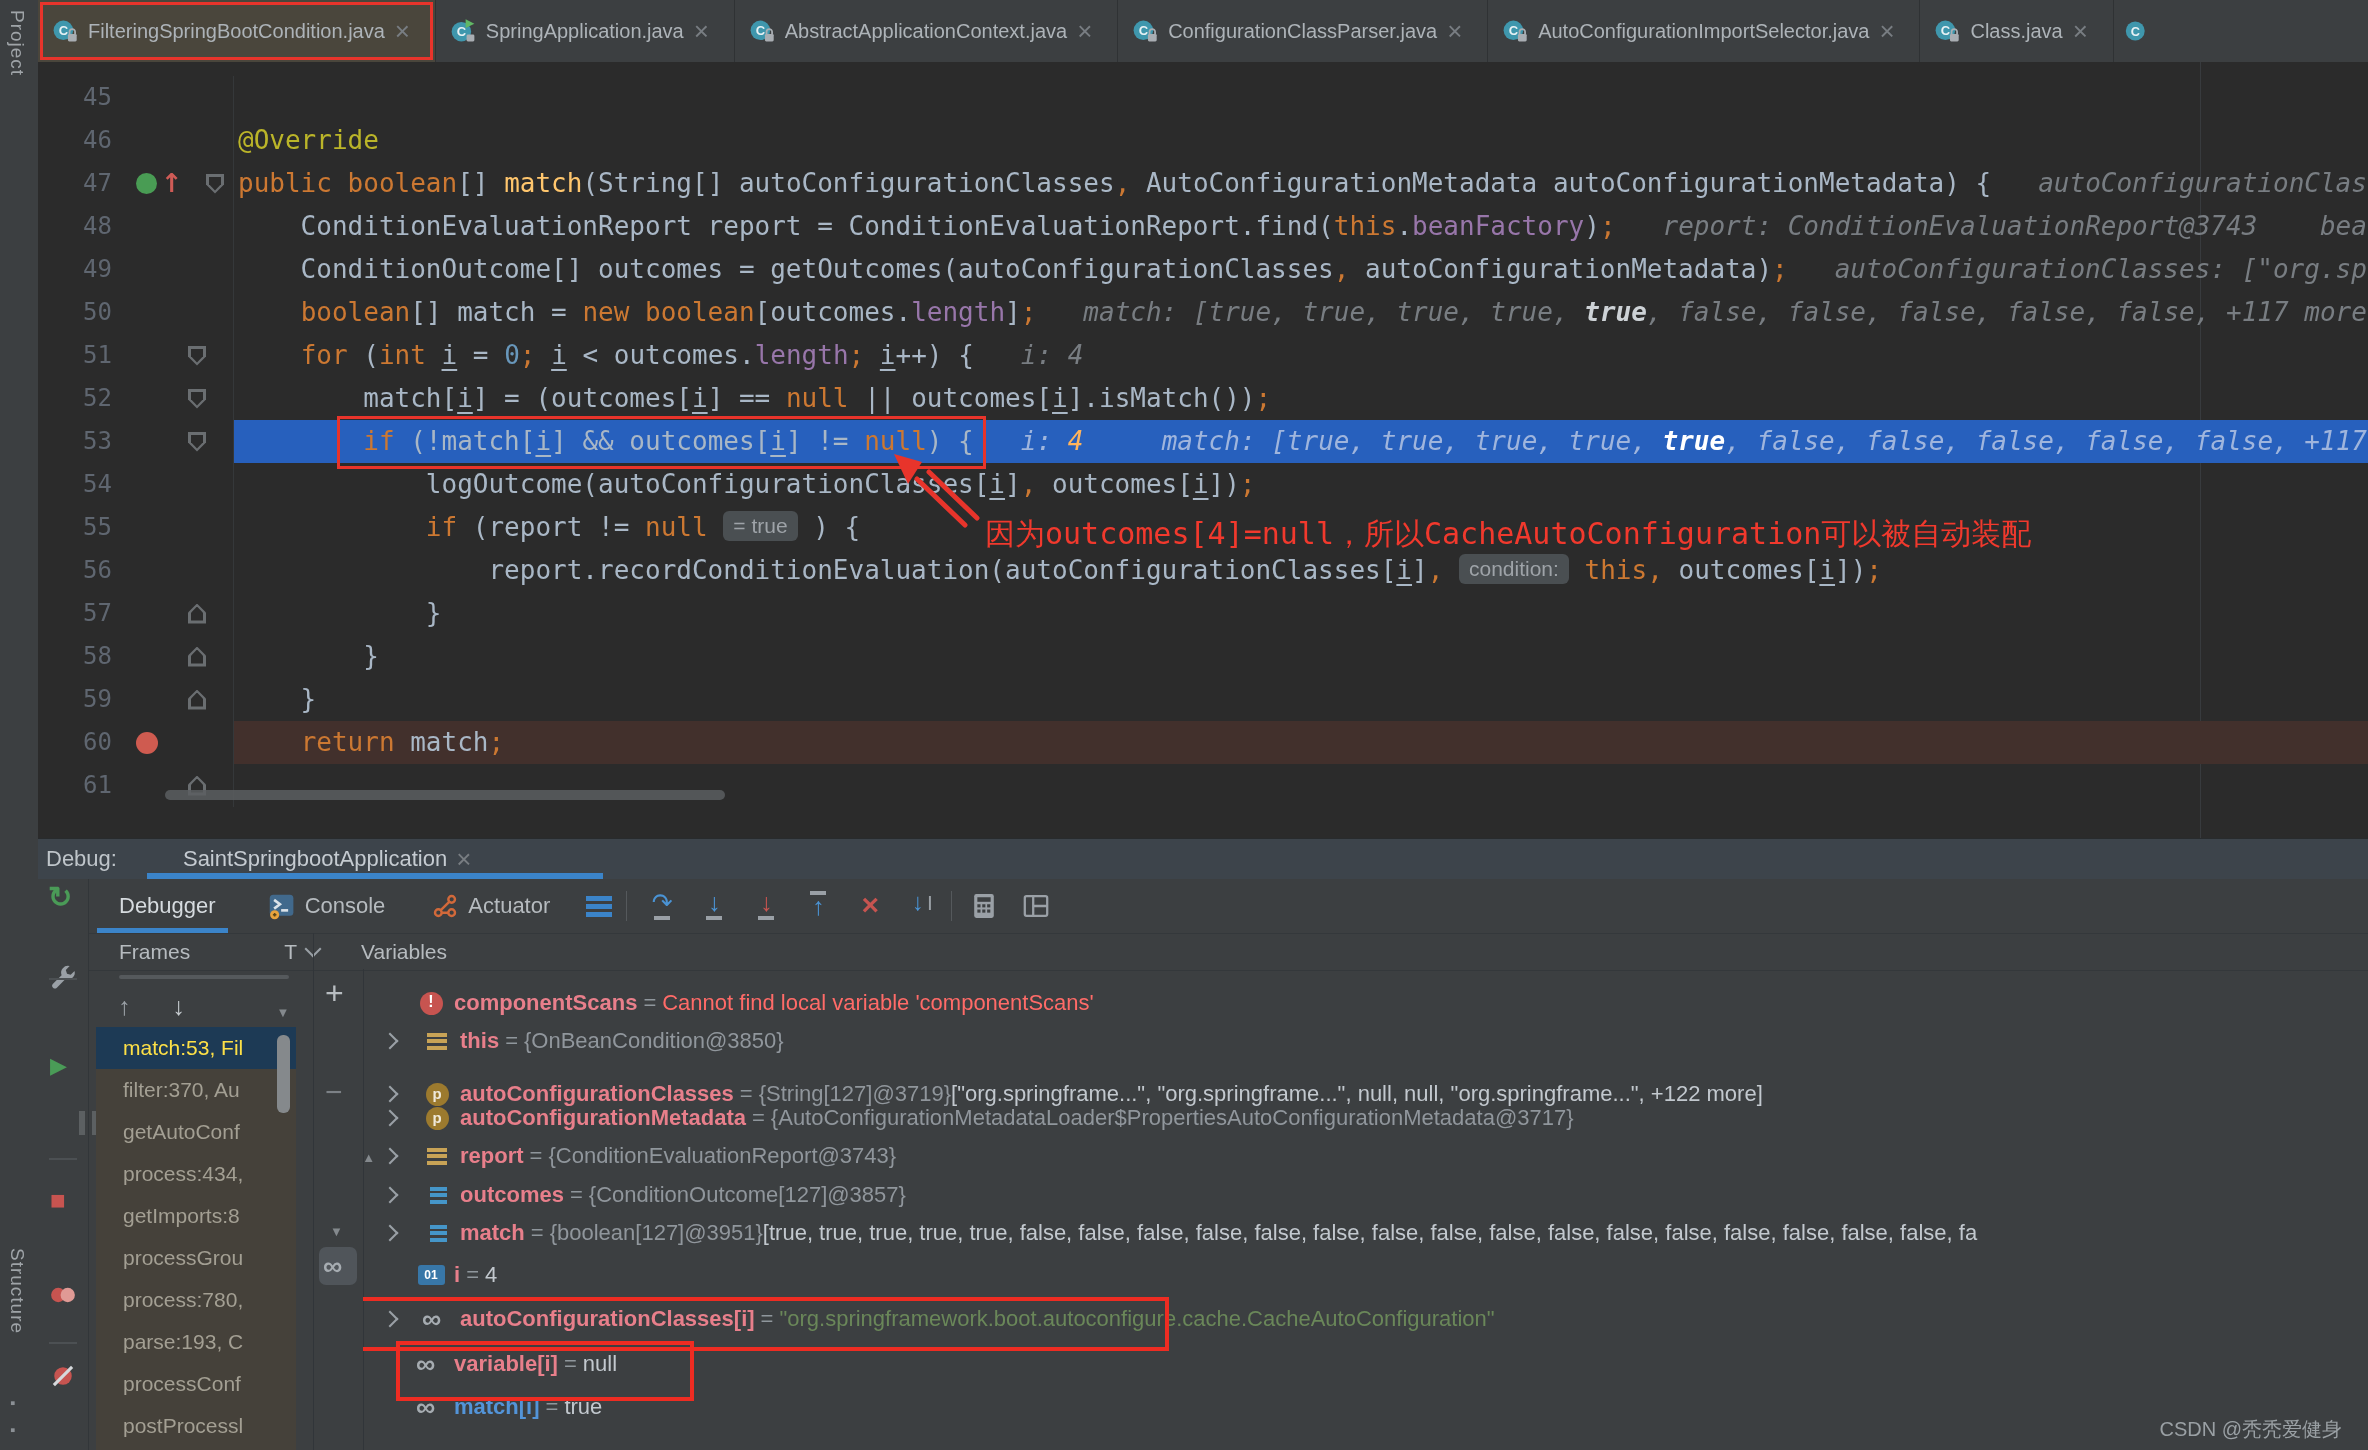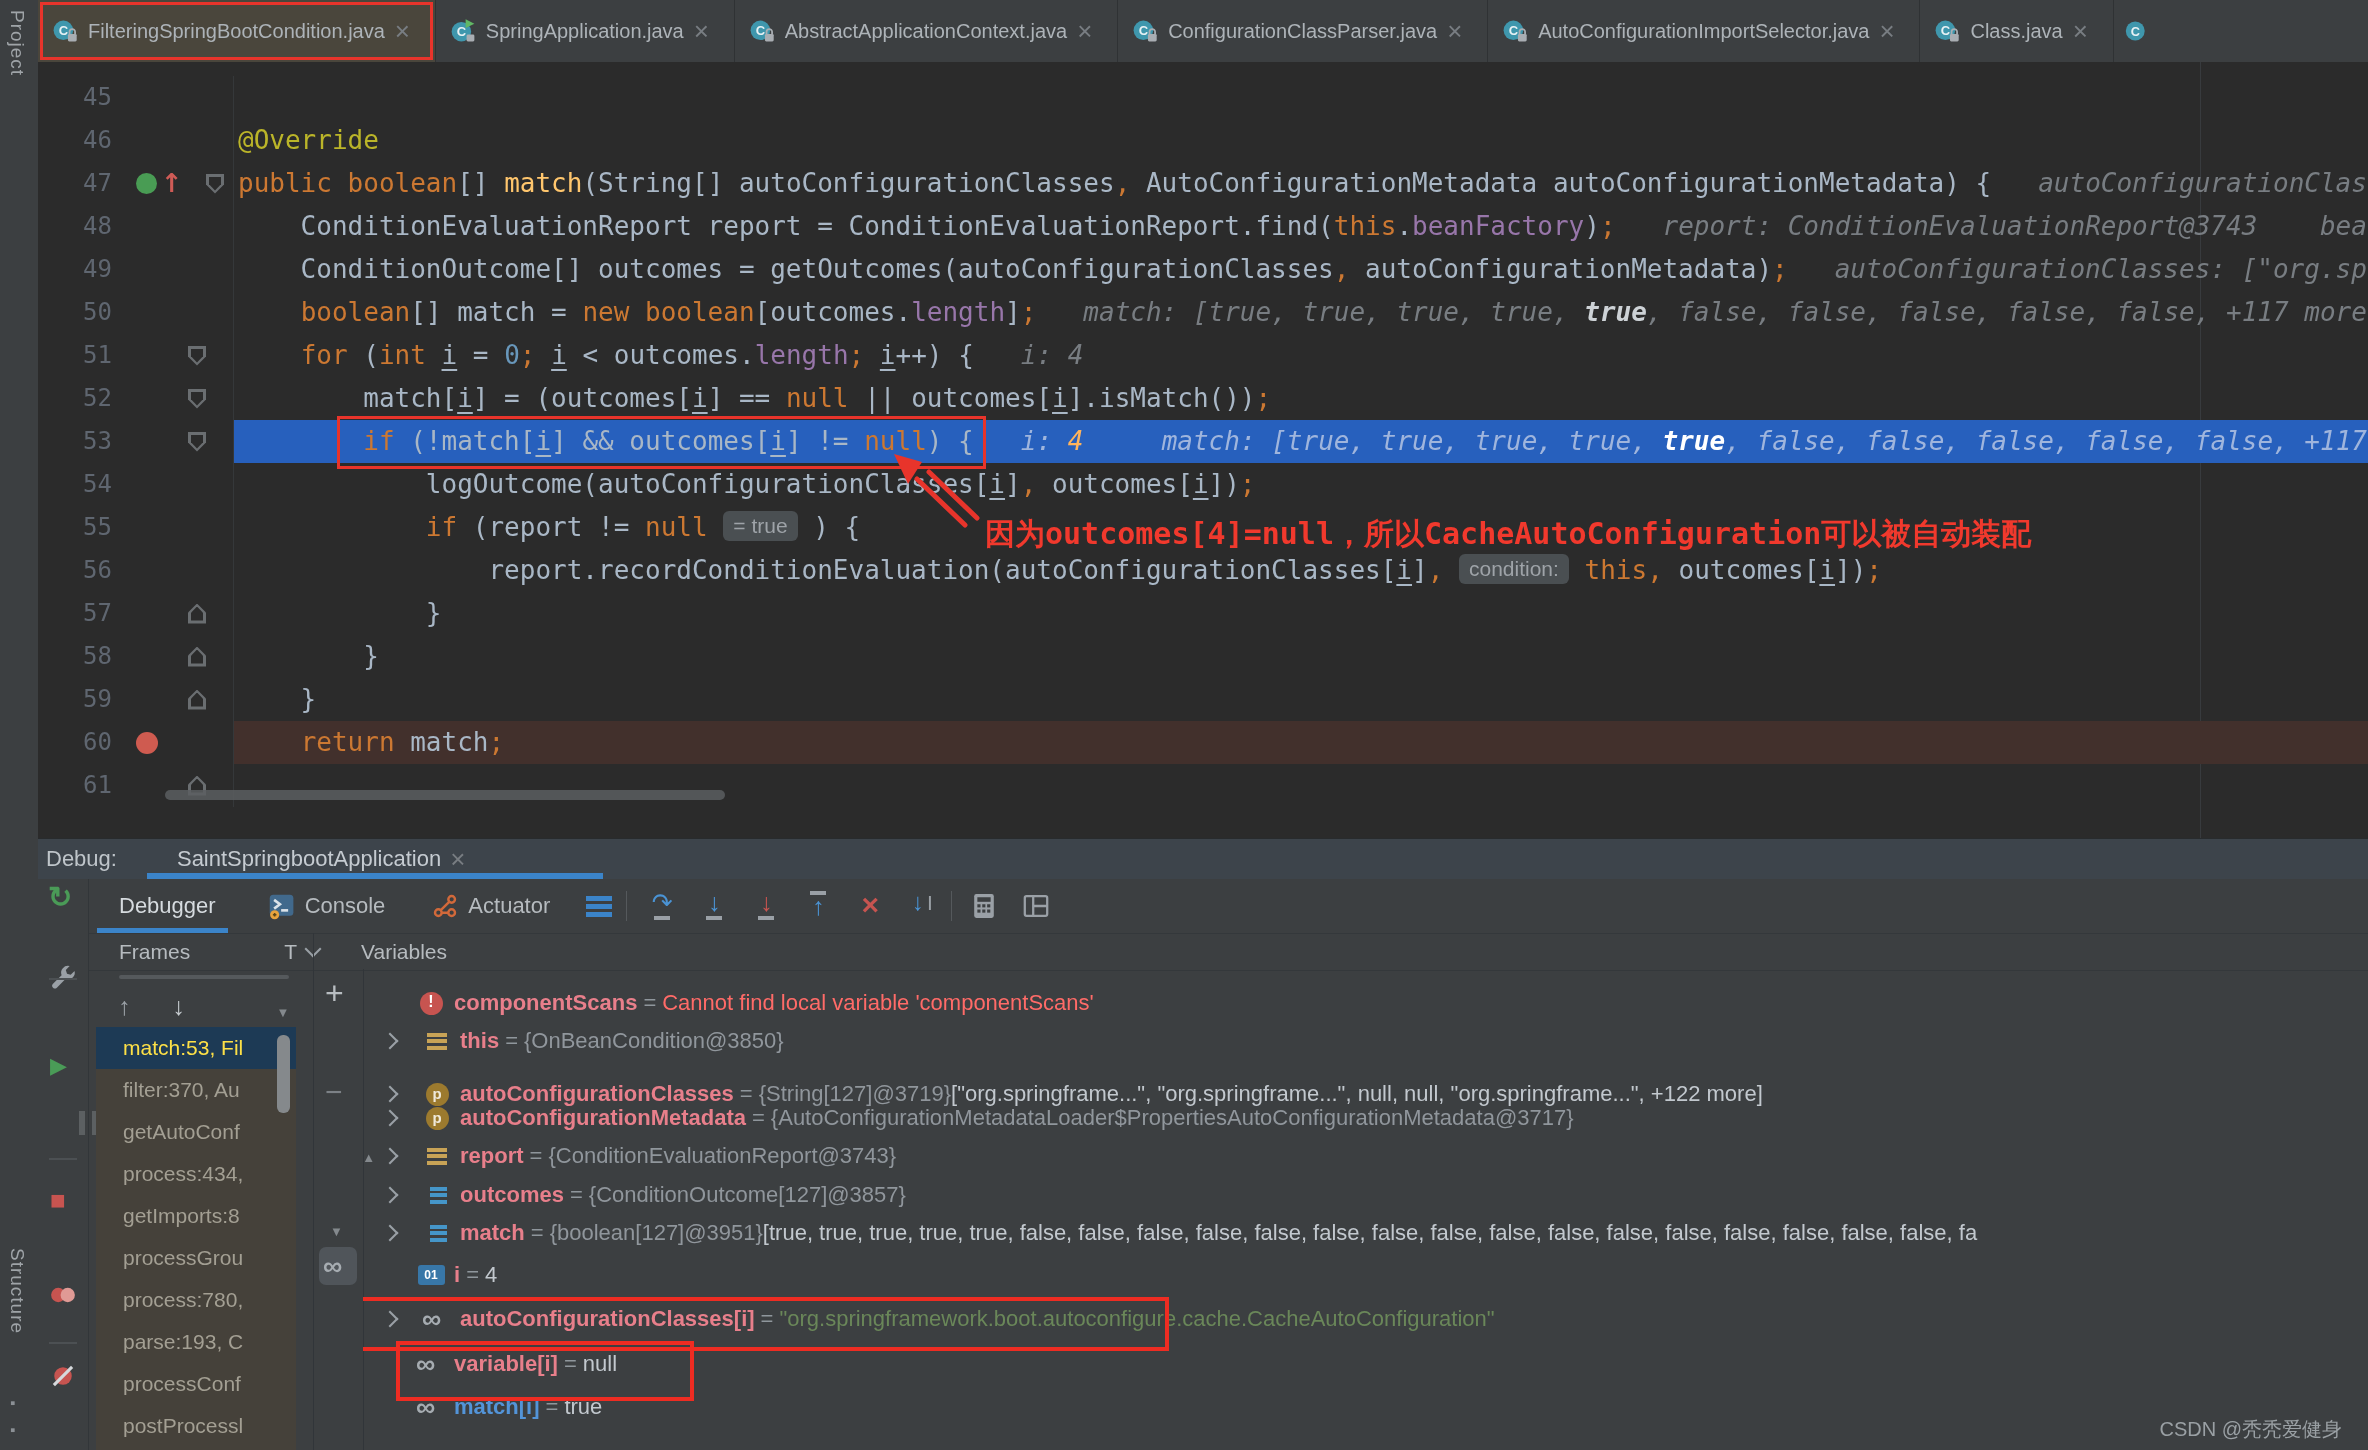--- a/index.html
+++ b/index.html
@@ -43,27 +43,27 @@
   .gi-override::after{content:"↑";position:absolute;left:25px;top:-9px;color:#cf5b56;font-size:26px;font-weight:bold;font-family:"DejaVu Sans",sans-serif}
   .gi-bp{left:98px;width:22px;height:22px;border-radius:50%;background:#cf5b50}
   .gi-down,.gi-up{width:18px;height:20px;left:150px}
   .gi-fold{left:168px}
   .gi-down::before,.gi-up::before{content:"";position:absolute;inset:0;background:#6a6e71}
   .gi-down::after,.gi-up::after{content:"";position:absolute;inset:3px;background:#2b2b2b}
   .gi-down::before,.gi-down::after{clip-path:polygon(0 0,100% 0,100% 55%,50% 100%,0 55%)}
   .gi-up::before,.gi-up::after{clip-path:polygon(50% 0,100% 45%,100% 100%,0 100%,0 45%)}
   
   .box53{position:absolute;left:299px;top:354px;width:643px;height:47px;border:3px solid #e8342b;z-index:6;pointer-events:none}
-  .cn-note{position:absolute;left:947px;top:452px;font-size:30px;font-weight:bold;color:#f1392d;white-space:nowrap;z-index:6}
+  .cn-note{position:absolute;left:947px;top:452px;font-size:30px;font-weight:normal;color:#f1392d;white-space:nowrap;z-index:6}
   .arrow-svg{position:absolute;inset:0;width:100%;height:100%;pointer-events:none;z-index:6}
   .hscroll{position:absolute;left:127px;top:728px;width:560px;height:10px;border-radius:5px;background:#5a5e60;opacity:.85}
   
   .debug{position:absolute;left:38px;top:838px;width:2330px;height:612px;background:#3c3f41;border-top:1px solid #282b2d;font-size:22px;color:#b6bbbf}
   .dbg-header{position:relative;height:40px;display:flex;align-items:center;padding-left:8px;background:#3d444b}
-  .dbg-title{color:#bfc5ca;margin-right:24px}
+  .dbg-title{color:#bfc5ca;margin-right:30px}
   .sess-tab{display:flex;align-items:center;gap:9px;color:#c5cbd1}
   .bluebar{position:absolute;left:109px;bottom:0;width:456px;height:6px;background:#3b84c9}
   .dbg-main{position:absolute;top:40px;left:0;right:0;bottom:0;display:flex}
   .dbg-strip{position:relative;flex:none;width:50px;border-right:1px solid #323639}
   .strip-ic{position:absolute;left:50%;transform:translateX(-50%)}
   .strip-sep{position:absolute;left:11px;width:28px;height:2px;background:#4c5053}
   .dbg-right{position:relative;flex:1;display:flex;flex-direction:column}
   .dbg-tabs{position:relative;flex:none;height:54px;display:flex;align-items:center;padding-left:30px;border-bottom:1px solid #34383b}
   .dtab{position:relative;height:54px;line-height:54px;display:flex;align-items:center;gap:9px;color:#b6bbbf}
   .dtab.active{color:#d6dbdf}

